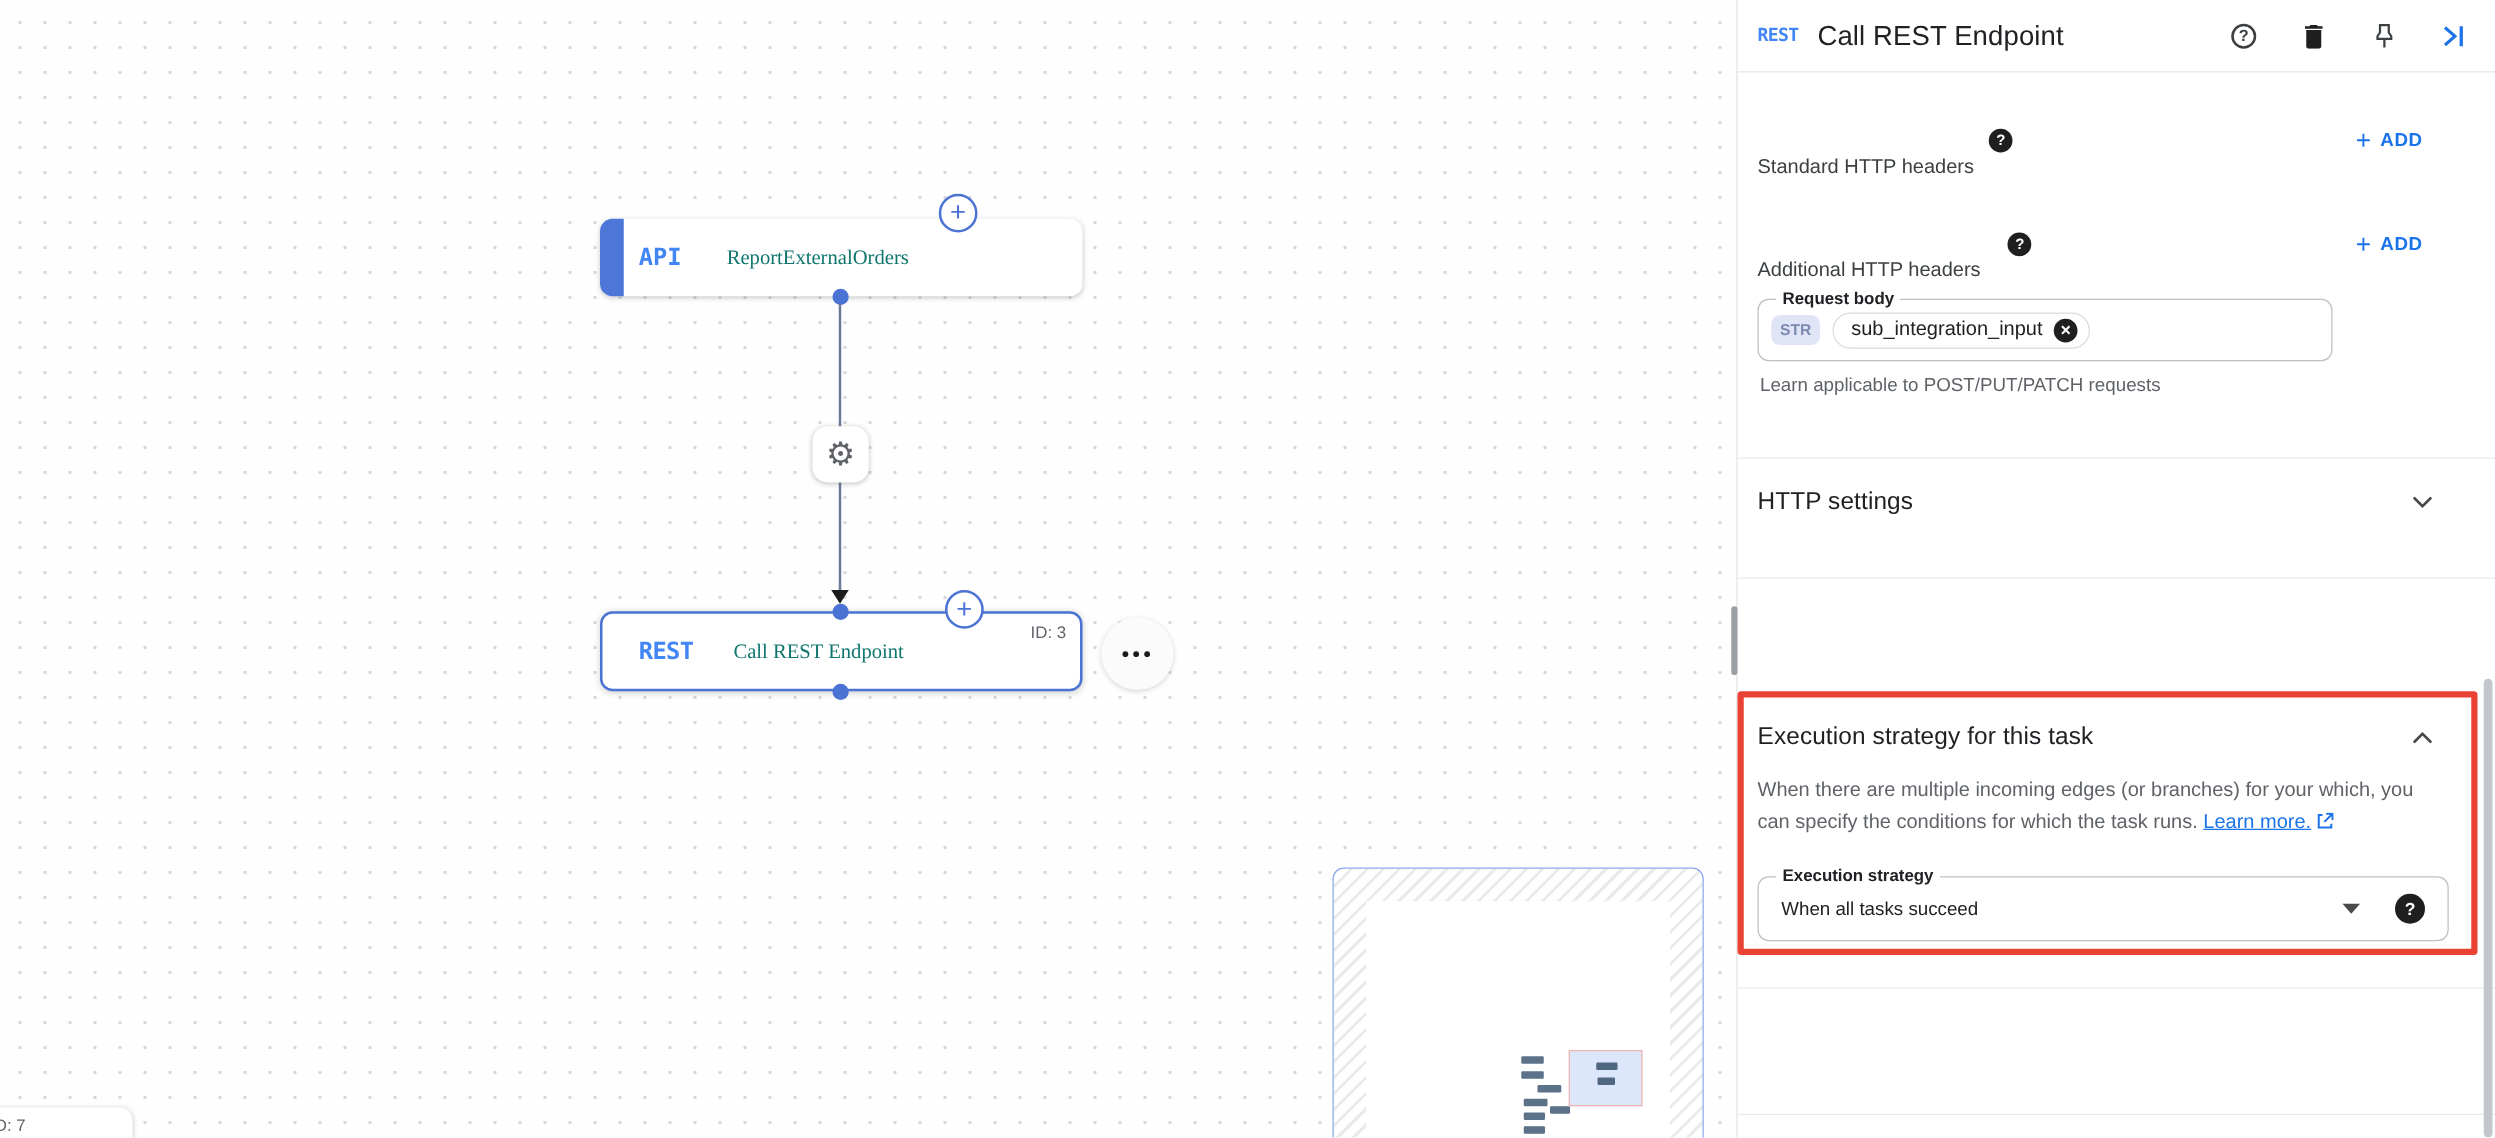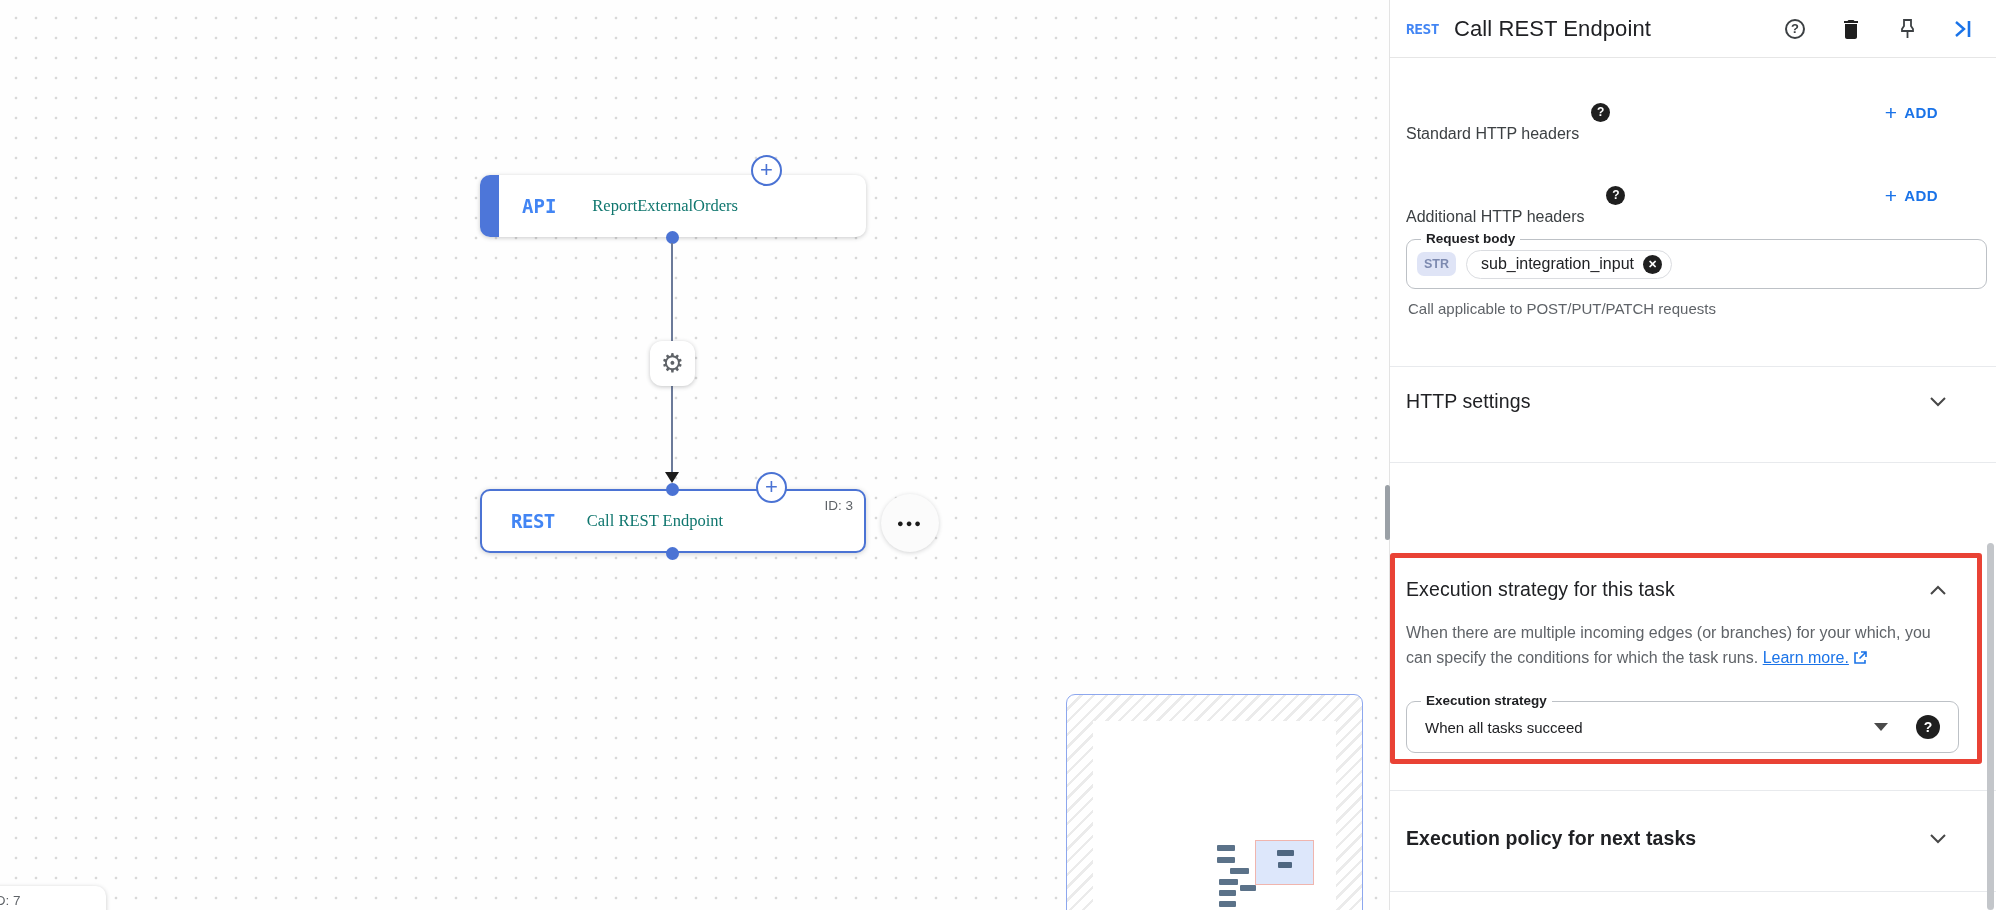--- a/index.html
+++ b/index.html
@@ -12,21 +12,21 @@
     background-color:#fefefe;
     background-image:radial-gradient(#d8d8d8 1.5px, transparent 1.6px);
     background-size:20px 20px; background-position:6px 8px; }
 
   .node { position:absolute; background:#fff; border-radius:10px;
     box-shadow:0 1px 4px rgba(60,64,67,.28); display:flex; align-items:center; }
   .node-badge { font-family:"DejaVu Sans Mono", monospace; font-weight:bold;
     color:#4285f4; font-size:19px; letter-spacing:0; }
   .node-label { font-size:16.5px; color:#0f766e;font-family:Liberation Serif, serif; }
 
-  #api-node { left:480px; top:175px; width:386px; height:62px; padding-left:42px; }
+  #api-node { left:480px; top:175px; width:386px; height:62px; padding-left:31px; }
   #api-node .accent { position:absolute; left:0; top:0; width:19px; height:62px;
     background:#4d76d9; border-radius:10px 0 0 10px; }
   #api-node .node-badge { margin-right:36px; }
 
   #rest-node { left:480px; top:489px; width:386px; height:64px;
     border:2.5px solid #4b73d4; padding-left:29px; box-shadow:0 1px 5px rgba(60,64,67,.25); }
   #rest-node .node-badge { margin-right:32px; letter-spacing:-.5px; }
   .node-id { position:absolute; right:11px; top:7px; font-size:13.5px; color:#5f6368; }
 
   .plus-circle { position:absolute; width:31px; height:31px; border-radius:50%;
@@ -101,21 +101,21 @@
     letter-spacing:.4px; display:flex; align-items:center; gap:7px; cursor:pointer; }
   .add-btn .plus { font-size:21px; font-weight:400; line-height:15px; }
   #row-standard { top:81px; }
   #row-additional { top:164px;gap:22px; }
 
   
   .mat-field { position:absolute; border:1px solid #bdc1c6; border-radius:9px;
     background:#fff; }
   .mat-label { position:absolute; top:-9px; left:14px; background:#fff;
     padding:0 5px; font-size:13.5px; font-weight:bold; color:#202124; }
-  #request-body-field { left:16px; top:239px; width:581px; height:50px;
+  #request-body-field { left:16px; top:239px; width:460px; height:50px;
     display:flex; align-items:center; padding:0 10px; gap:10px; }
   .str-chip { background:#dfe4f6; color:#7d8ab0; font-size:12.5px; font-weight:bold;
     border-radius:7px; padding:5px 7px; flex:none; }
   .value-chip { display:inline-flex; align-items:center; gap:9px;
     border:1px solid #dadce0; border-radius:16px; padding:4px 9px 4px 14px;
     font-size:16px; color:#202124; cursor:pointer; }
   .x-circle { width:19px; height:19px; border-radius:50%; background:#1f1f1f;
     color:#fff; font-size:11px; font-weight:bold; display:flex; align-items:center;
     justify-content:center; }
   #request-body-helper { position:absolute; left:18px; top:300px; font-size:15px;
@@ -254,21 +254,21 @@
     </div>
 
     <div class="mat-field" id="request-body-field">
       <span class="mat-label">Request body</span>
       <span class="str-chip">STR</span>
       <span class="value-chip">
         <span>sub_integration_input</span>
         <span class="x-circle">✕</span>
       </span>
     </div>
-    <div id="request-body-helper">Call applicable to POST/PUT/PATCH requests</div>
+    <div id="request-body-helper">Learn applicable to POST/PUT/PATCH requests</div>
 
     <div class="divider" style="top:366px"></div>
 
     <div class="section-row" id="sec-http">
       <span class="section-title">HTTP settings</span>
       <span class="chev">
         <svg width="16" height="10" viewBox="0 0 16 10">
             <path fill="none" stroke="#474747" stroke-width="2" d="M1 1l7 7 7-7"></path>
           </svg>
       </span>
@@ -294,28 +294,20 @@
     </div>
     <div class="mat-field" id="exec-field">
       <span class="mat-label">Execution strategy</span>
       <span class="value">When all tasks succeed</span>
       <span class="caret-down"></span>
       <span class="help-filled">?</span>
     </div>
 
     <div class="divider" style="top:790px"></div>
 
-    <div class="section-row" id="sec-policy">
-      <span class="section-title" style="font-weight:bold">Execution policy for next tasks</span>
-      <span class="chev">
-        <svg width="16" height="10" viewBox="0 0 16 10">
-            <path fill="none" stroke="#474747" stroke-width="2" d="M1 1l7 7 7-7"></path>
-          </svg>
-      </span>
-    </div>
 
     <div class="divider" style="top:891px"></div>
   </div>
 
   <div id="red-callout"></div>
 
   <div id="right-scrollbar"></div>
   <div id="left-mini-scrollbar"></div>
 </div>
 

